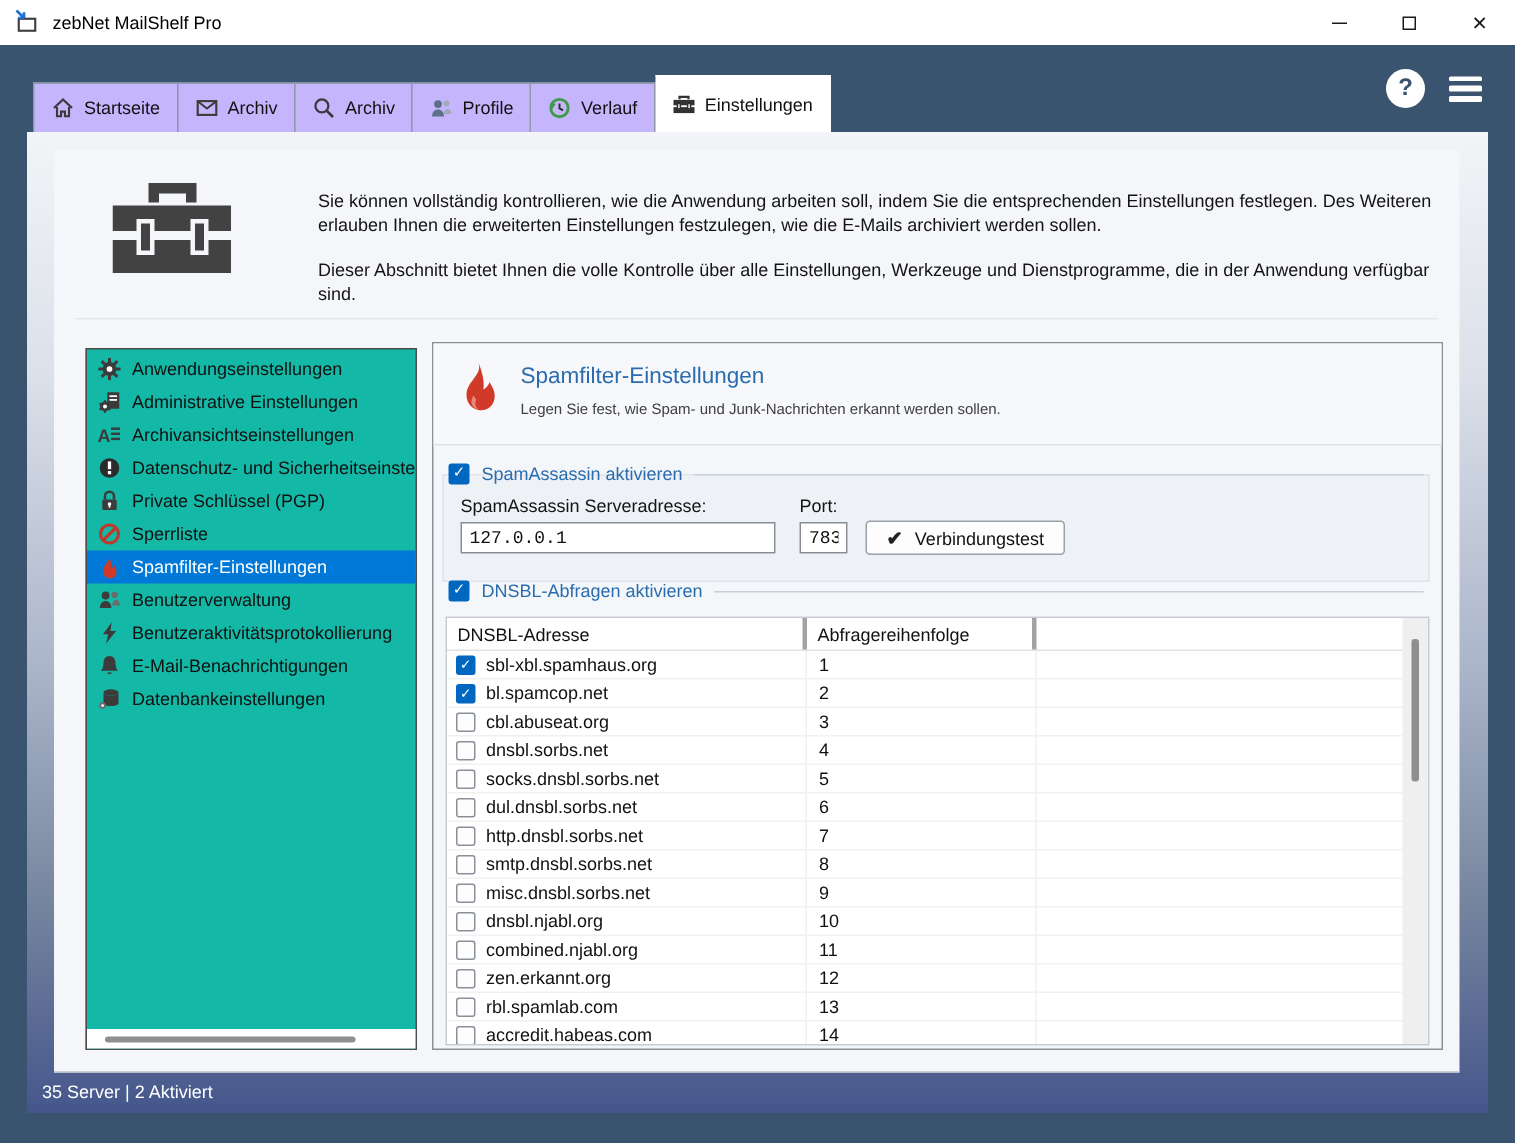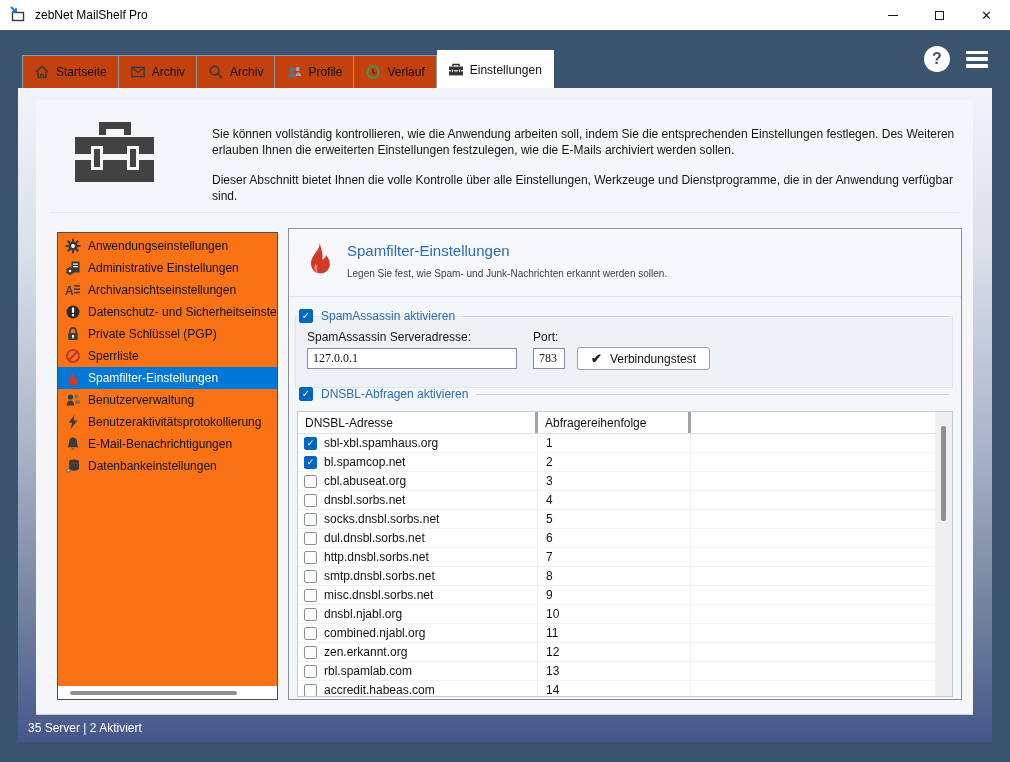--- a/index.html
+++ b/index.html
@@ -16,21 +16,21 @@
   .app-icon { margin-left:9px; width:18px; height:18px; }
   .title-text { margin-left:8px; font-size:12px; color:#000; }
   .win-controls { position:absolute; right:0; top:0; height:30px; display:flex; }
   .win-btn { width:47px; height:30px; display:flex; align-items:center; justify-content:center; font-size:13px; color:#1a1a1a; cursor:default; }
   .win-btn.min span { display:block; width:10px; height:0; border-top:1px solid #1a1a1a; }
   .win-btn.max span { display:block; width:9px; height:9px; border:1px solid #1a1a1a; }
 
   
   .band { position:absolute; left:0; top:30px; width:1010px; height:58px; background:#3a536f; }
   .tabbar { position:absolute; left:22px; top:0; height:58px; display:flex; align-items:flex-end; }
-  .tab { height:33px; background:#c2410c; border:1px solid #8e9aa9; border-bottom:none; display:flex; align-items:center; gap:6px; padding:0 11px; font-size:12px; color:#111; white-space:nowrap; cursor:default; }
+  .tab { height:33px; background:#c4b5fd; border:1px solid #8e9aa9; border-bottom:none; display:flex; align-items:center; gap:6px; padding:0 11px; font-size:12px; color:#111; white-space:nowrap; cursor:default; }
   .tab + .tab { border-left:none; }
   .tab.active { height:38px; background:#ffffff; border-color:#ffffff; font-size:12px; }
   .tab .ticon { width:16px; height:16px; flex:0 0 16px; }
   .band-right { position:absolute; right:22px; top:0; height:58px; display:flex; align-items:center; gap:16px; }
   .help-btn { width:26px; height:26px; border-radius:50%; background:#ffffff; color:#3a536f; font-size:16px; font-weight:bold; display:flex; align-items:center; justify-content:center; cursor:default; }
   .menu-btn { width:22px; height:17px; display:flex; flex-direction:column; justify-content:space-between; cursor:default; }
   .menu-btn i { display:block; height:3.6px; background:#ffffff; border-radius:1px; }
 
   
   .inner { position:absolute; left:18px; top:88px; width:974px; height:654px;
@@ -39,21 +39,21 @@
 
   
   .panel { position:absolute; left:18px; top:12px; width:937px; height:615px; background:#f4f6f9; border-bottom:1px solid #c9cfd8; }
   .panel-sep { position:absolute; left:14px; right:14px; top:112px; border-top:1px solid #e4e8ee; }
 
   .toolbox-big { position:absolute; left:39px; top:20px; }
   .header-text { position:absolute; left:136px; top:26px; right:16px; font-size:12px; line-height:16px; color:#141414;margin-left:40px; }
   .header-text p + p { margin-top:14px; }
 
   
-  .listbox { position:absolute; left:21px; top:132px; width:221px; height:468px; background:#f97316; border:1px solid #4d4d4d; }
+  .listbox { position:absolute; left:21px; top:132px; width:221px; height:468px; background:#14b8a6; border:1px solid #4d4d4d; }
   .list-items { position:absolute; left:0; right:0; top:2px; }
   .list-item { height:22px; display:flex; align-items:center; gap:7px; padding-left:7px; font-size:12px; color:#111; white-space:nowrap; overflow:hidden; cursor:default; }
   .list-item.selected { background:#0078d7; color:#ffffff; }
   .li-icon { width:16px; height:16px; flex:0 0 16px; }
   .hscroll { position:absolute; left:0; right:0; bottom:0; height:13px; background:#ffffff; }
   .hthumb { position:absolute; left:12px; top:5px; width:167px; height:4px; background:#8f8f8f; border-radius:2px; }
 
   
   .contentbox { position:absolute; left:252px; top:128px; width:674px; height:472px; background:#f4f7fa; border:1px solid #8b9097; }
   .content-header { position:absolute; left:0; right:0; top:0; height:68px; border-bottom:1px solid #dde2e8; background:#f6f8fb; }
@@ -68,21 +68,21 @@
   .group1-bg { position:absolute; left:6px; right:8px; top:87px; height:72px; background:#eef1f6; border:1px solid #dfe4eb; }
 
   .cb { width:14px; height:14px; border:1px solid #8a909a; border-radius:2px; background:#fdfdfd; display:flex; align-items:center; justify-content:center; flex:0 0 14px; cursor:default; }
   .cb .tick { display:none; font-size:10px; line-height:1; color:#fff; }
   .cb.on { background:#0067c0; border-color:#0067c0; }
   .cb.on .tick { display:block; }
 
   .field-label { position:absolute; font-size:12px; color:#141414; }
   .lbl-server { left:18px; top:101px; }
   .lbl-port { left:244px; top:101px; }
-  .inp { position:absolute; height:21px; border:1px solid #878d96; background:#fff; font-size:12px; padding:0 5px; font-family:Liberation Serif, serif; color:#111; }
+  .inp { position:absolute; height:21px; border:1px solid #878d96; background:#fff; font-size:12px; padding:0 5px; font-family:Liberation Mono, monospace; color:#111; }
   .inp-server { left:18px; top:119px; width:210px; }
   .inp-port { left:244px; top:119px; width:32px; }
   .btn-test { position:absolute; left:288px; top:118px; height:23px; padding:0 13px; background:#fdfdfd; border:1px solid #9aa0a8; border-radius:3px; display:flex; align-items:center; gap:8px; font-size:12px; color:#111; cursor:default; }
   .btn-test .bt-check { font-size:13px; font-weight:bold; color:#222; }
 
   
   .dtable { position:absolute; left:8px; top:182px; width:656px; height:286px; background:#ffffff; border:1px solid #c6cbd1; overflow:hidden; }
   .thead { position:absolute; left:0; top:0; right:17px; height:22px; display:flex; background:#fff; border-bottom:1px solid #e0e0e0; }
   .th { font-size:12px; color:#111; display:flex; align-items:center; padding-left:7px; border-right:3px solid #a3a3a3; }
   .th.c-addr { width:240px; } .th.c-order { width:153px; } .th.c-rest { flex:1; border-right:none; }

